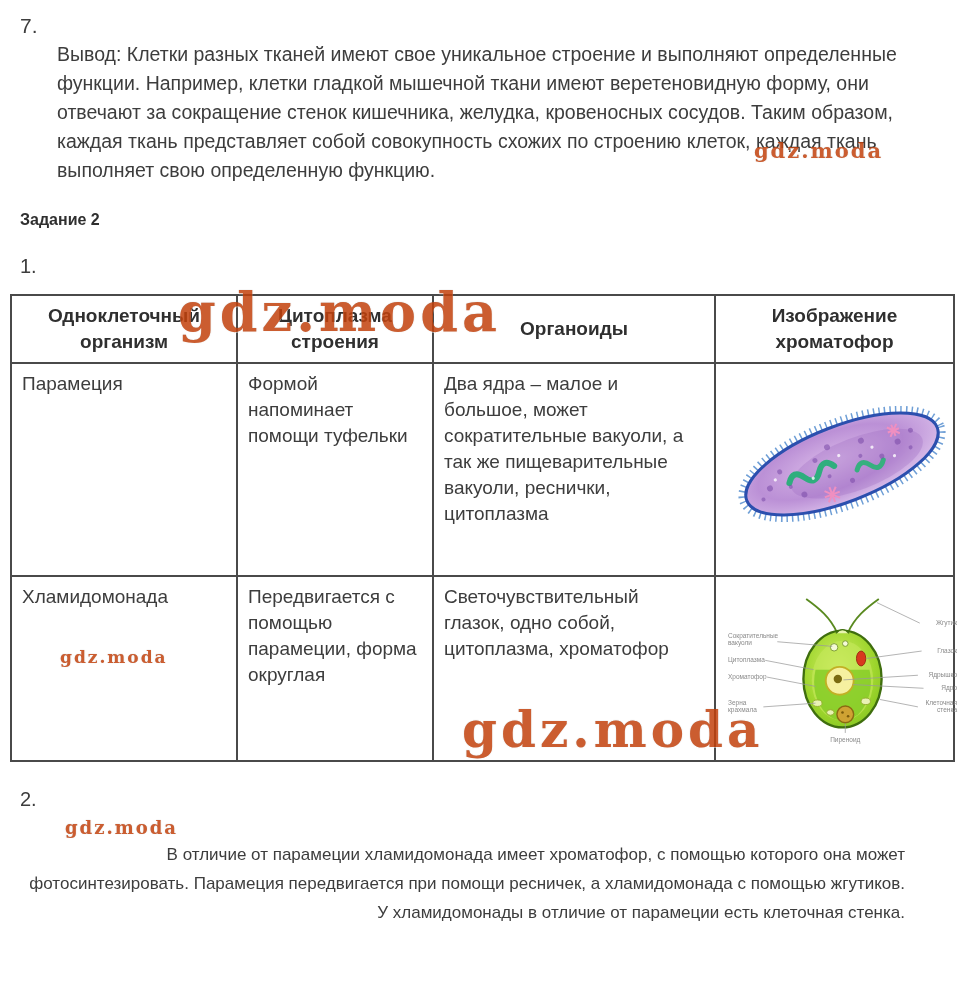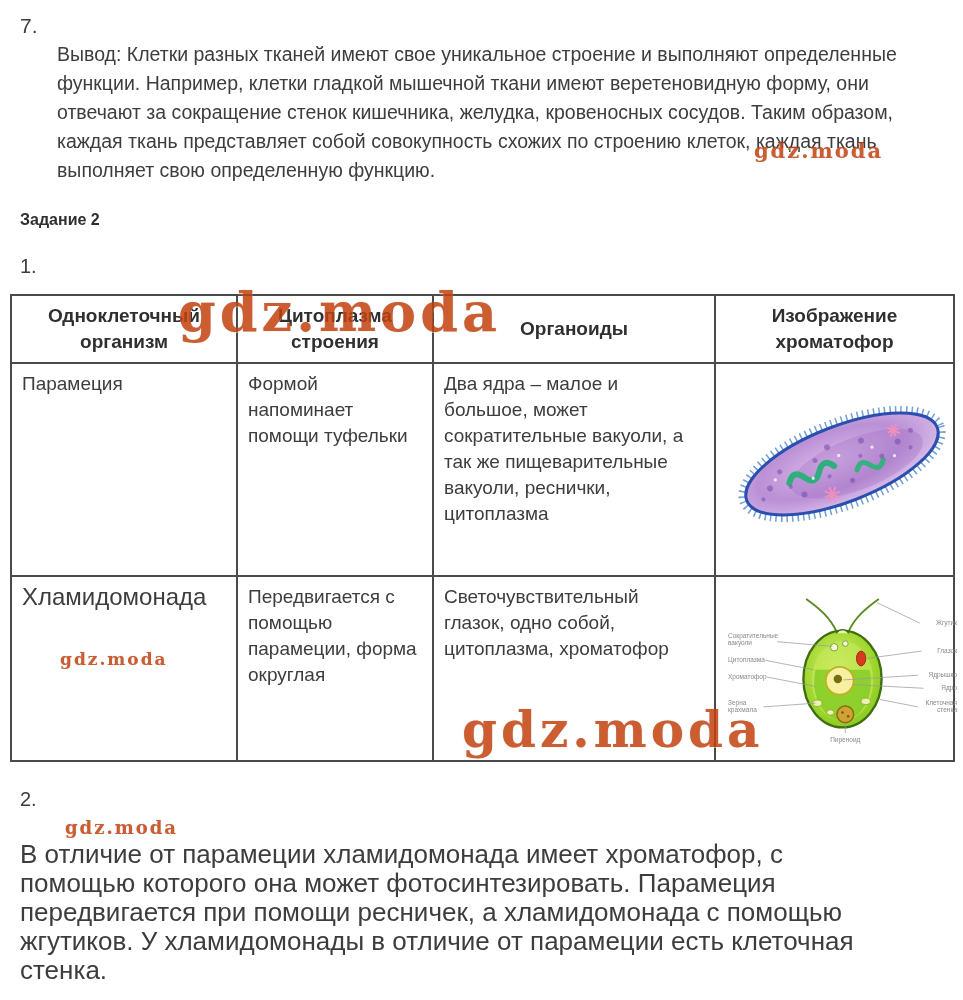--- a/index.html
+++ b/index.html
@@ -20,30 +20,30 @@
   .wm-big{position:absolute;font-size:54px;letter-spacing:4px;z-index:5;}
   .wm-sm{font-size:19px;}
   .wm-abs{position:absolute;}
 
   
   table.gtable{border-collapse:collapse;margin:16px 0 0 10px;width:943px;table-layout:fixed;}
   table.gtable th, table.gtable td{border:2px solid #4a4a4a;padding:7px 10px;vertical-align:top;
       font-size:19px;line-height:26px;color:#3d3d3d;}
   table.gtable th{font-weight:bold;text-align:center;vertical-align:middle;color:#2f2f2f;}
   td.imgcell{padding:2px;text-align:center;vertical-align:middle;}
-  .cell-organism{font-size:24px;}
+  .cell-organism{font-size:19px;}
   .row1 td{height:197px;}
   .row2 td{height:168px;}
 
   
   svg text.lbl{font-family:"Liberation Sans",sans-serif;font-size:7px;fill:#8a8a8a;}
   svg text.lbl-b{font-family:"Liberation Sans",sans-serif;font-size:7px;fill:#8a8a8a;text-anchor:middle;}
 
   .item2{position:relative;padding:0 20px;}
-  .item2 .body{margin:2px 38px 0 0;font-size:26px;line-height:29px;}
+  .item2 .body{margin:2px 38px 0 0;font-size:17px;line-height:29px;text-align:right;}
   .wm-pre2{display:block;margin:6px 0 0 45px;font-size:18px;}
 </style>
 </head>
 <body>
 
 <div class="page">
 
   <div class="item7">
     <span class="qnum">7.</span>
     <div class="body">Вывод: Клетки разных тканей имеют свое уникальное строение и выполняют определенные функции. Например, клетки гладкой мышечной ткани имеют веретеновидную форму, они отвечают за сокращение стенок кишечника, желудка, кровеносных сосудов. Таким образом, каждая ткань представляет собой совокупность схожих по строению клеток, каждая ткань выполняет свою определенную функцию.</div>

